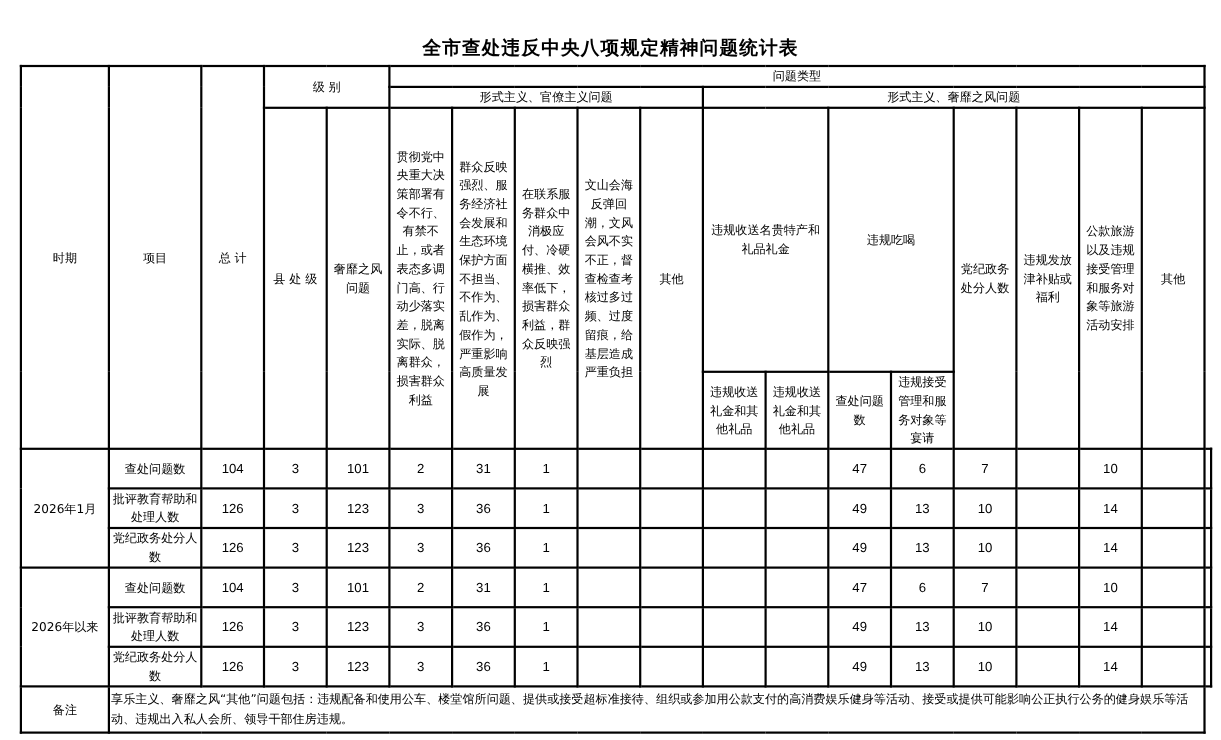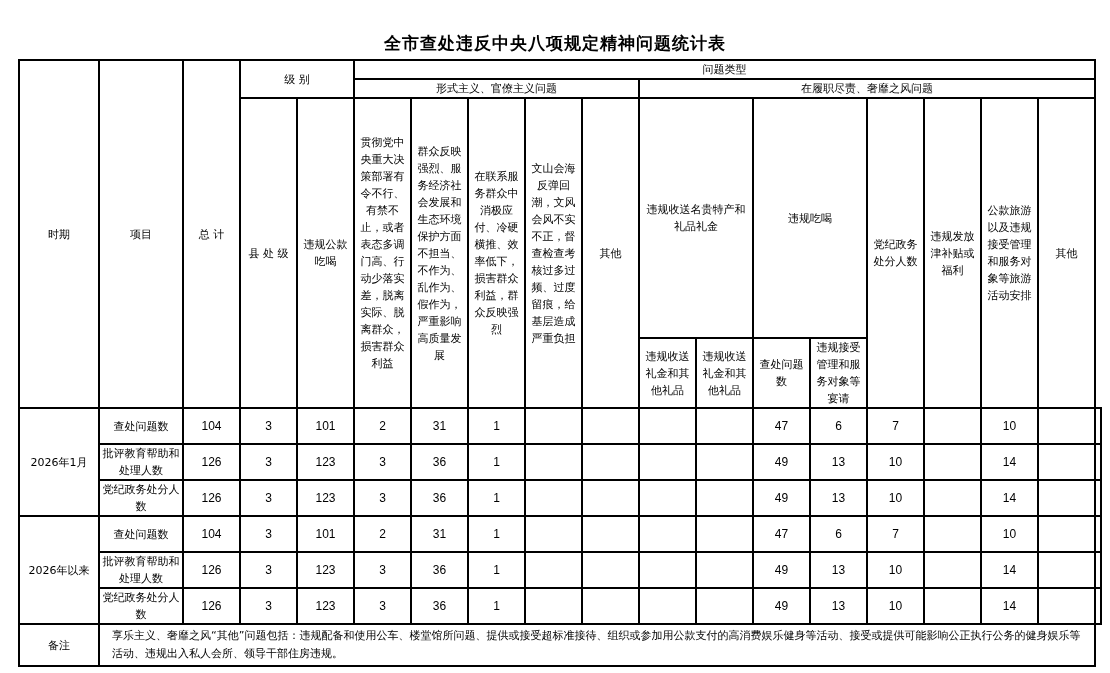--- a/index.html
+++ b/index.html
@@ -1,21 +1,21 @@
 <!DOCTYPE html>
 <html><head>
 <meta charset="utf-8">
 <style>
   html, body { margin:0; padding:0; background:#ffffff; }
   body { width:1110px; height:673px; position:relative; font-family:"DejaVu Sans","Liberation Sans",sans-serif; color:#000; overflow:hidden; }
   .title { position:absolute; left:0; top:32px; width:1110px; text-align:center; font-size:17px; font-weight:bold; letter-spacing:1px; }
   table { position:absolute; left:18px; top:59px; border-collapse:collapse; table-layout:fixed; }
   td { border:2px solid #000; text-align:center; vertical-align:middle; font-size:11px; line-height:17px; padding:0 2px; overflow:hidden; word-break:break-all; }
   td.num { font-size:12px; font-family:"Liberation Sans","DejaVu Sans",sans-serif; }
-  .note-text { text-align:left; font-size:11px; line-height:18px; padding:2px 12px; }
+  .note-text { text-align:left; font-size:11px; line-height:18px; padding:2px 1px; }
 </style>
 </head>
 <body>
 
 <div class="title">全市查处违反中央八项规定精神问题统计表</div>
 
 <table>
   <colgroup>
     <col style="width:80px">
       <col style="width:84px">
@@ -39,25 +39,25 @@
   <tbody>
       <tr style="height:18px">
     <td rowspan="4">时期</td>
     <td rowspan="4">项目</td>
     <td rowspan="4">总 计</td>
     <td rowspan="2" colspan="2">级 别</td>
     <td colspan="13">问题类型</td>
   </tr>
   <tr style="height:18px">
     <td colspan="5">形式主义、官僚主义问题</td>
-    <td colspan="8">在履职尽责、奢靡之风问题</td>
+    <td colspan="8">形式主义、奢靡之风问题</td>
   </tr>
   <tr style="height:240px">
     <td rowspan="2">县 处 级</td>
-    <td rowspan="2">违规公款吃喝</td>
+    <td rowspan="2">奢靡之风问题</td>
     <td rowspan="2">贯彻党中央重大决策部署有令不行、有禁不止，或者表态多调门高、行动少落实差，脱离实际、脱离群众，损害群众利益</td>
     <td rowspan="2">群众反映强烈、服务经济社会发展和生态环境保护方面不担当、不作为、乱作为、假作为，严重影响高质量发展</td>
     <td rowspan="2">在联系服务群众中消极应付、冷硬横推、效率低下，损害群众利益，群众反映强烈</td>
     <td rowspan="2">文山会海反弹回潮，文风会风不实不正，督查检查考核过多过频、过度留痕，给基层造成严重负担</td>
     <td rowspan="2">其他</td>
     <td colspan="2">违规收送名贵特产和礼品礼金</td>
     <td colspan="2">违规吃喝</td>
     <td rowspan="2">党纪政务处分人数</td>
     <td rowspan="2">违规发放津补贴或福利</td>
     <td rowspan="2">公款旅游以及违规接受管理和服务对象等旅游活动安排</td>

